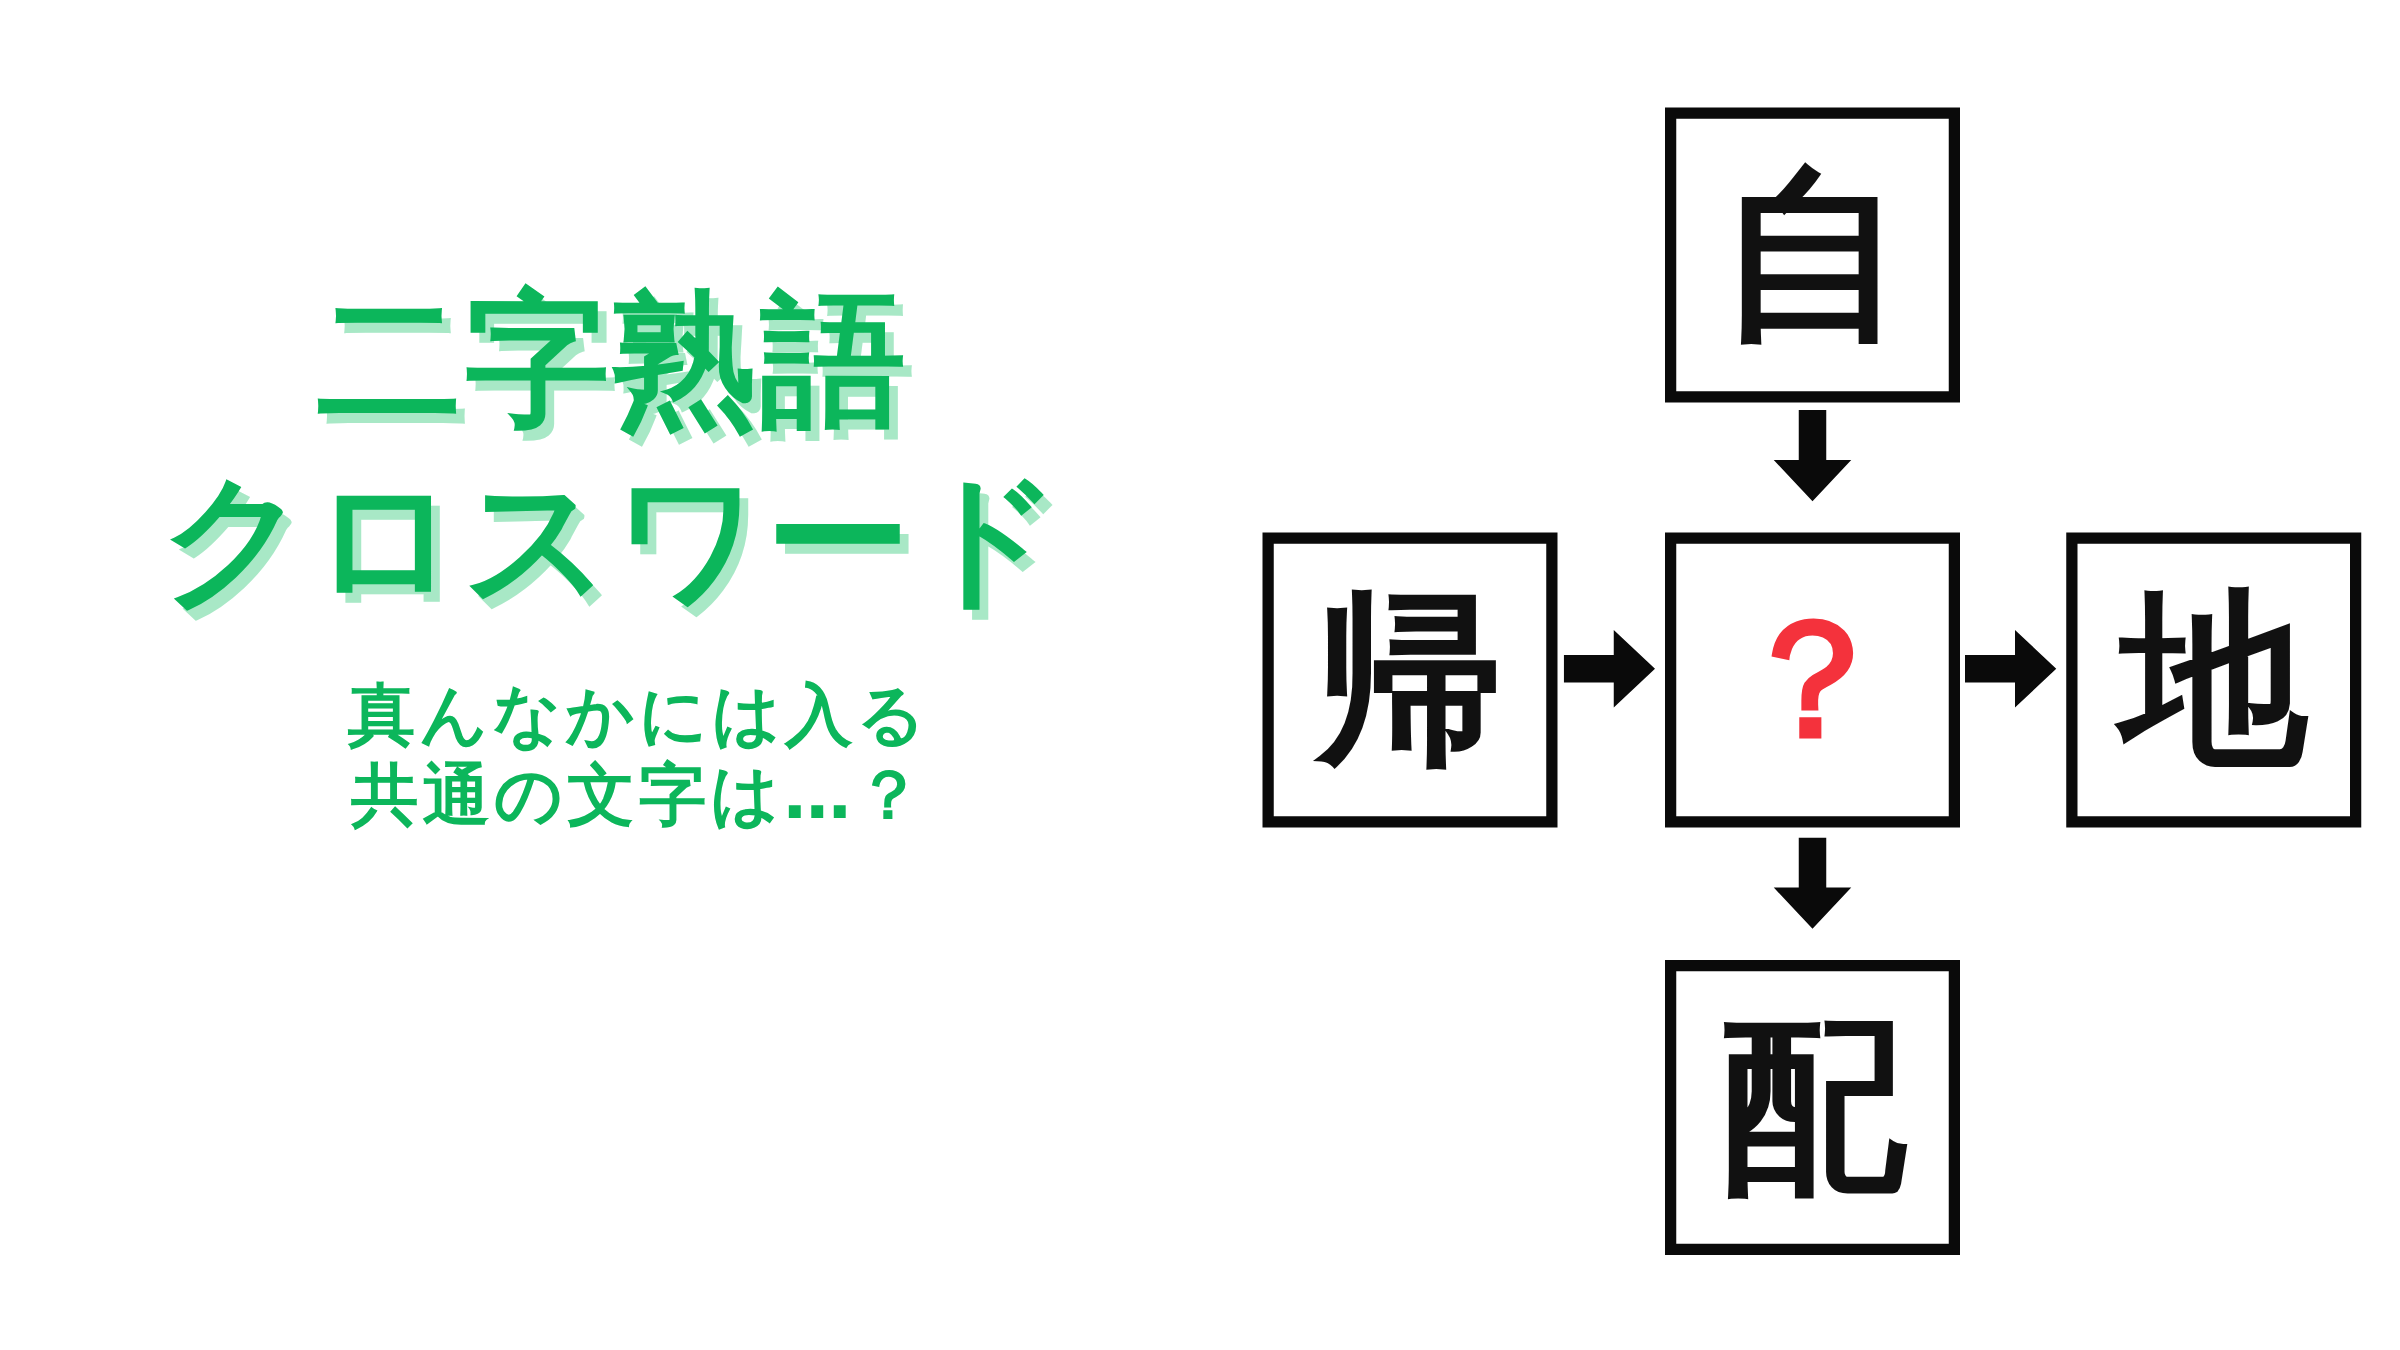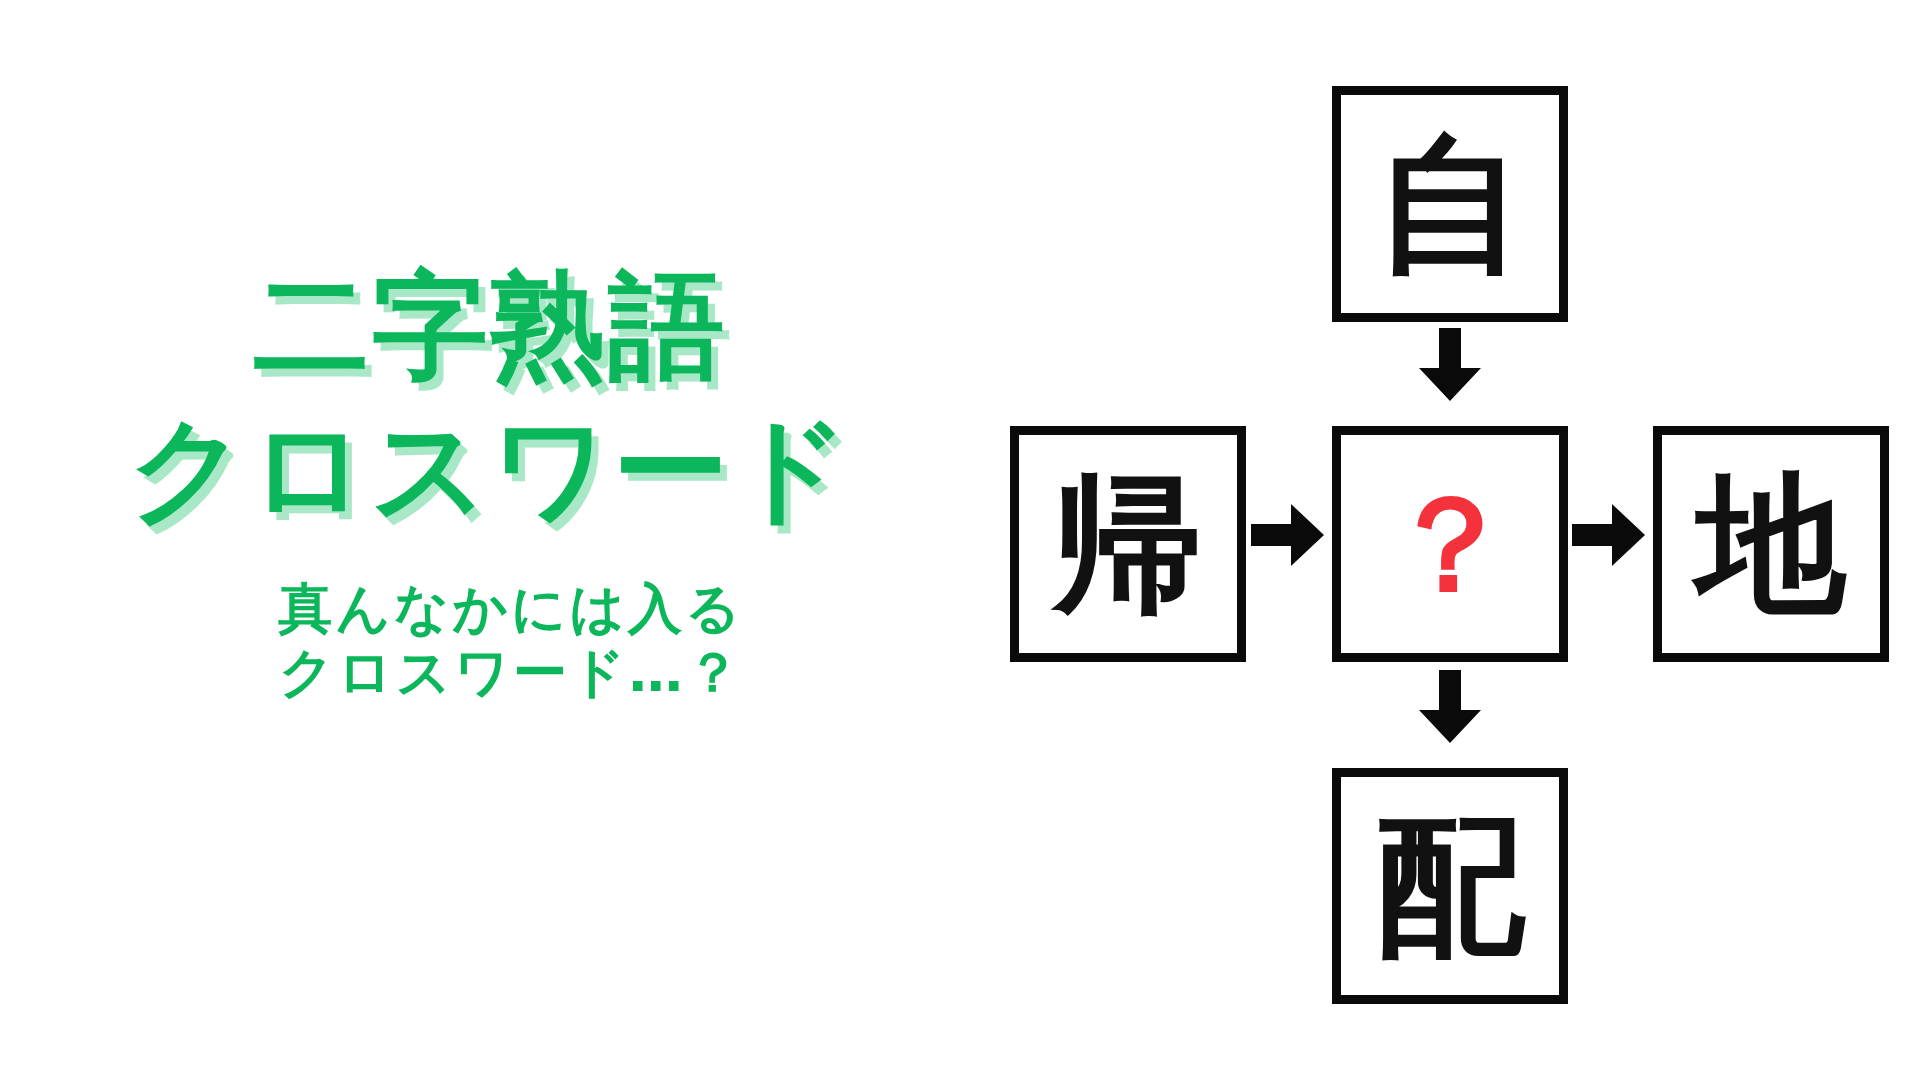--- a/index.html
+++ b/index.html
@@ -34,21 +34,20 @@
   .title-line {
     position: relative;
     display: block;
     font-family: "DejaVu Sans", "Liberation Sans", sans-serif;
     font-weight: 700;
     color: #0cb65b;
     letter-spacing: 0.02em;
     line-height: 1.06;
     white-space: nowrap;
     text-shadow: 7px 8px 0 #a8e8c6;
-    margin-top: 37px;
   }
   #title-line-1 { font-size: 116px; }
   #title-line-2 { font-size: 116px; margin-top: 20px; }
 
   #subtitle {
     margin-top: 46px;
     text-align: center;
     padding-left: 42px;
   }
   .subtitle-line {
@@ -119,21 +118,21 @@
 <div id="stage">
 
   <div id="headline">
 
     <span class="title-line" id="title-line-1">二字熟語</span>
 
     <span class="title-line" id="title-line-2">クロスワード</span>
 
     <div id="subtitle">
       <span class="subtitle-line">真んなかには入る</span>
-      <span class="subtitle-line">クロスワード…？</span>
+      <span class="subtitle-line">共通の文字は…？</span>
     </div>
   </div>
 
   <div id="crossword">
 
     <div class="cell" id="cell-top">
       <span class="cell-char">自</span>
     </div>
 
     <div class="cell" id="cell-left">

